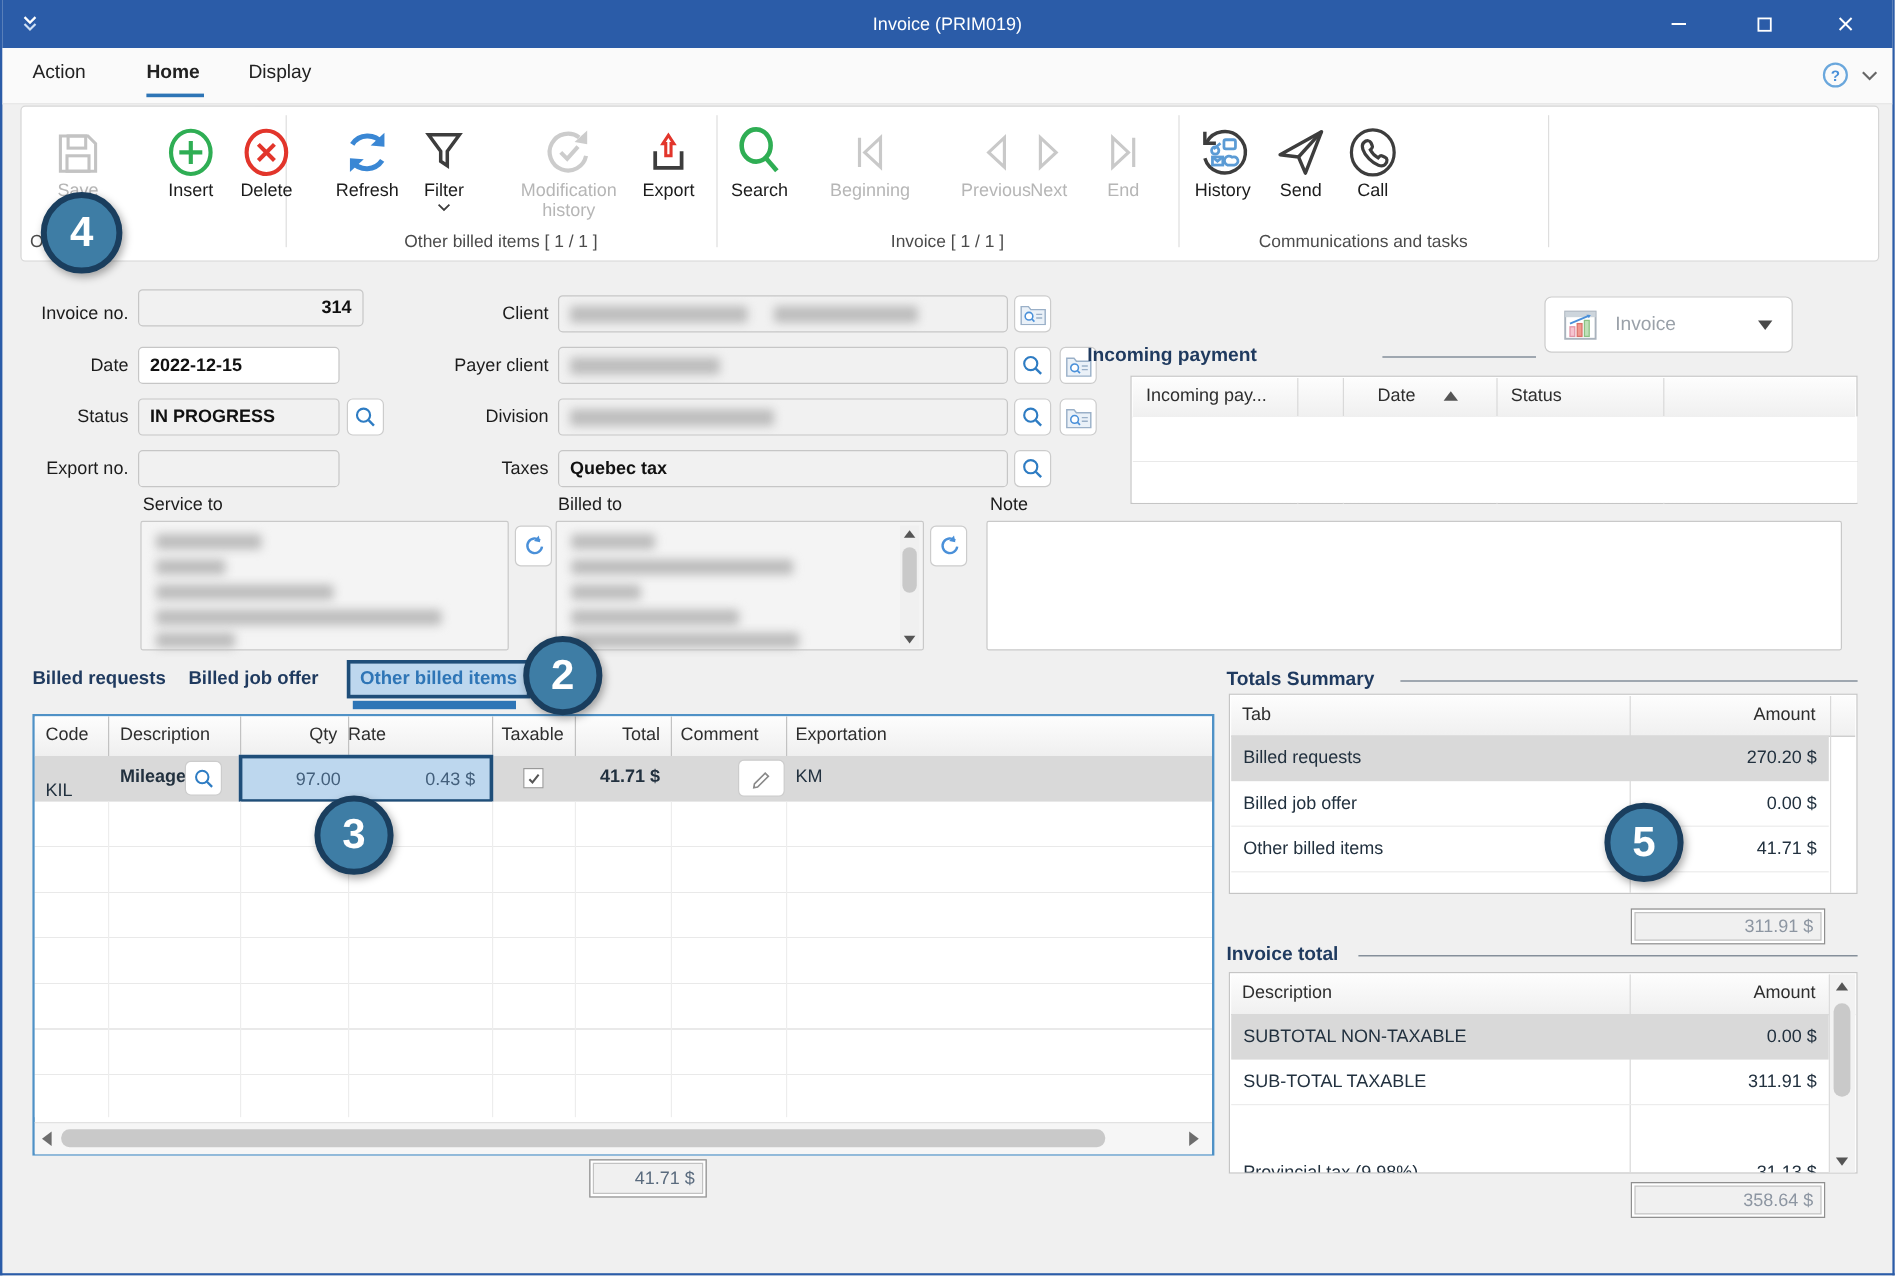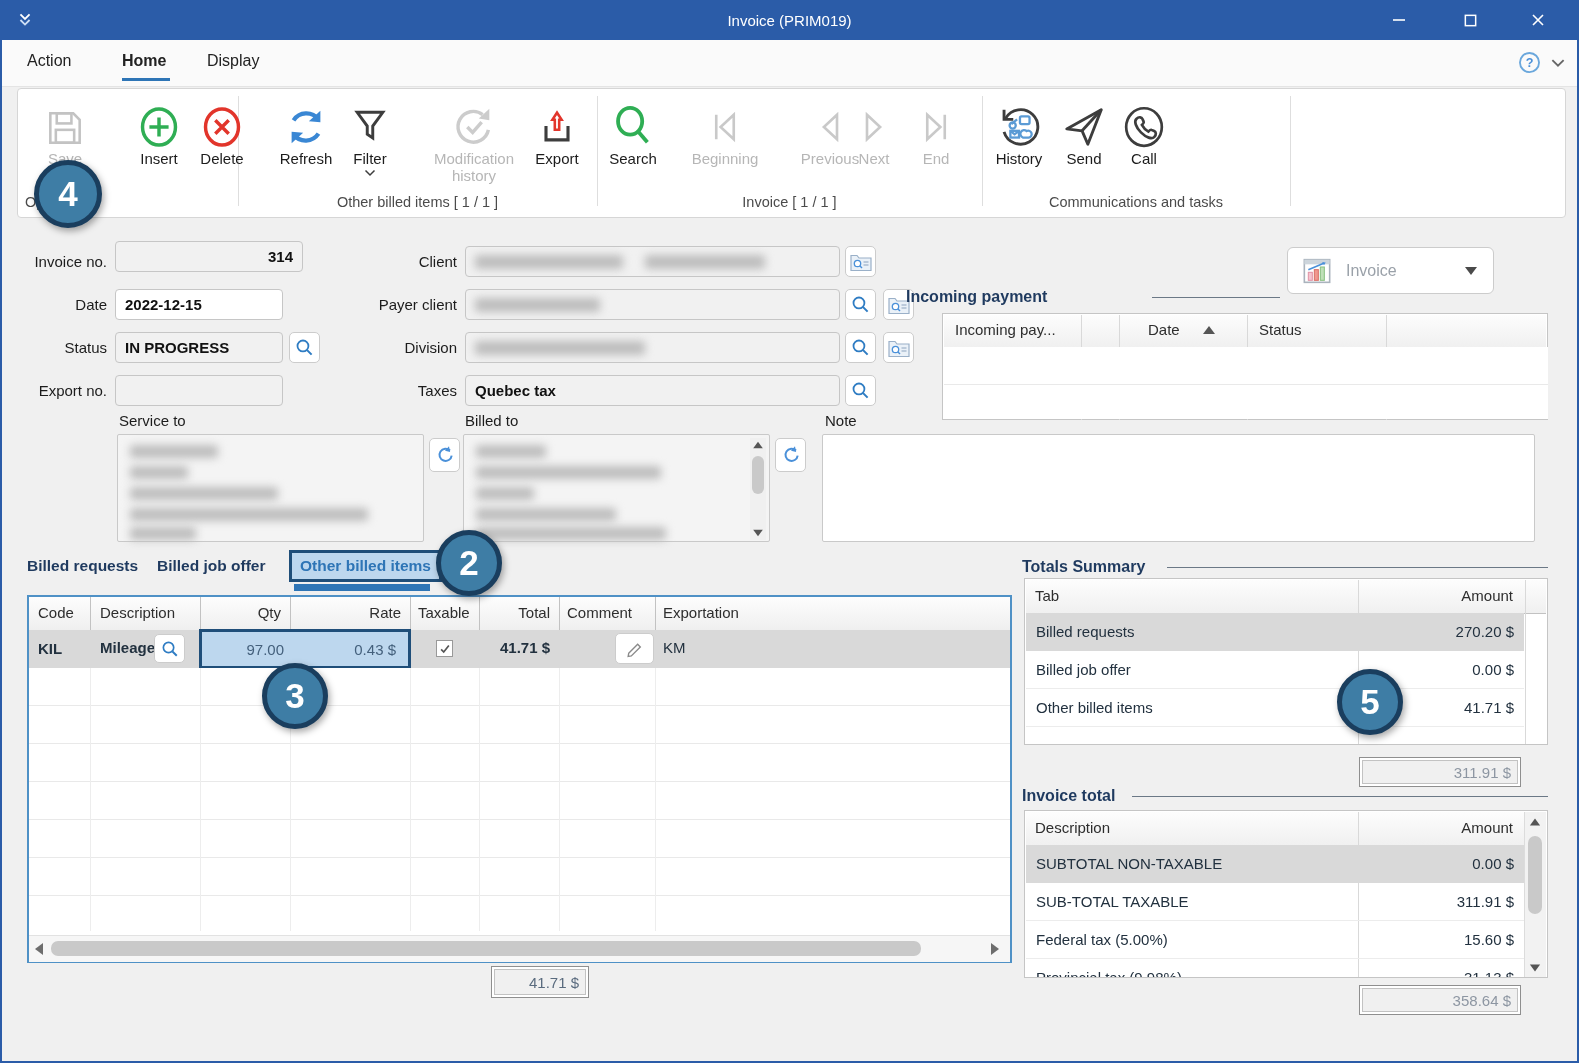--- a/index.html
+++ b/index.html
@@ -401,35 +401,35 @@
     <span class="tabtxt" style="color:#2e75b6">Other billed items</span>
   </div>
   <div class="a" style="left:292px;top:584px;width:136px;height:7px;background:#2e75b6"></div>
 
   <div class="a" style="left:25px;top:595px;width:985px;height:368px;background:#fff;border:2px solid #4f91c6;box-sizing:border-box">
 
     <div class="a" style="left:0;top:0;width:981px;height:33px;background:linear-gradient(#fdfdfd,#efefef);border-bottom:1px solid #bdbdbd"></div>
     <div class="a th" style="left:9px;top:7px">Code</div>
     <div class="a th" style="left:71px;top:7px">Description</div>
     <div class="a th" style="left:171px;top:7px;width:81px;text-align:right">Qty</div>
-    <div class="a th" style="left:261px;top:7px;width:111px;text-align:right">Rate</div>
+    <div class="a th" style="left:261px;top:7px;width:111px;">Rate</div>
     <div class="a th" style="left:389px;top:7px">Taxable</div>
     <div class="a th" style="left:450px;top:7px;width:71px;text-align:right">Total</div>
     <div class="a th" style="left:538px;top:7px">Comment</div>
     <div class="a th" style="left:634px;top:7px">Exportation</div>
     <div class="a vline" style="left:61px;top:0;height:33px;background:#c2c2c2"></div>
     <div class="a vline" style="left:171px;top:0;height:33px;background:#c2c2c2"></div>
     <div class="a vline" style="left:261px;top:0;height:33px;background:#c2c2c2"></div>
     <div class="a vline" style="left:381px;top:0;height:33px;background:#c2c2c2"></div>
     <div class="a vline" style="left:450px;top:0;height:33px;background:#c2c2c2"></div>
     <div class="a vline" style="left:530px;top:0;height:33px;background:#c2c2c2"></div>
     <div class="a vline" style="left:626px;top:0;height:33px;background:#c2c2c2"></div>
 
     <div class="a grayrow" style="left:0;top:33px;width:981px;height:38px">
-      <div class="a cell" style="left:9px;top:10px;font-weight:bold">KIL</div>
+      <div class="a cell" style="left:9px;top:20px;font-weight:normal">KIL</div>
       <div class="a cell" style="left:71px;top:9px;font-weight:bold">Mileage</div>
       <div class="a sq" style="left:125px;top:4px;width:31px;height:29px">
         <svg width="18" height="18" viewBox="0 0 16 16">
           <circle cx="6.7" cy="6.7" r="4.6" fill="none" stroke="#2e7cc3" stroke-width="1.5"></circle>
             <line x1="10.2" y1="10.2" x2="14" y2="14" stroke="#2e7cc3" stroke-width="1.7"></line>
         </svg>
       </div>
       <div class="checkbox a" style="left:407px;top:10px">
         <svg width="12" height="12" viewBox="0 0 14 14">
             <polyline points="2.5,7.5 5.5,10.5 11.5,3" fill="none" stroke="#555" stroke-width="2"></polyline>
@@ -498,24 +498,20 @@
     <div class="a th" style="left:333px;top:8px;width:155px;text-align:right">Amount</div>
     <div class="a vline" style="left:333px;top:1px;height:166px"></div>
     <div class="a grow grayrow" style="left:1px;top:34px;width:498px">
       <span class="cell a" style="left:10px;top:10px">SUBTOTAL NON-TAXABLE</span>
       <span class="cell a" style="left:333px;top:10px;width:155px;text-align:right">0.00 $</span>
     </div>
     <div class="a grow" style="left:1px;top:72px;width:498px;border-bottom:1px solid #ececec;box-sizing:border-box">
       <span class="cell a" style="left:10px;top:10px">SUB-TOTAL TAXABLE</span>
       <span class="cell a" style="left:333px;top:10px;width:155px;text-align:right">311.91 $</span>
     </div>
-    <div class="a grow" style="left:1px;top:110px;width:498px;border-bottom:1px solid #ececec;box-sizing:border-box">
-      <span class="cell a" style="left:10px;top:10px">Federal tax (5.00%)</span>
-      <span class="cell a" style="left:333px;top:10px;width:155px;text-align:right">15.60 $</span>
-    </div>
     <div class="a grow" style="left:1px;top:148px;width:498px">
       <span class="cell a" style="left:10px;top:10px">Provincial tax (9.98%)</span>
       <span class="cell a" style="left:333px;top:10px;width:155px;text-align:right">31.13 $</span>
     </div>
     <div class="a" style="right:1px;top:1px;width:21px;height:166px;background:#f2f2f2;border-left:1px solid #dcdcdc">
       <div class="tri-up a" style="left:4px;top:6px;border-bottom-color:#555;transform:scale(.85)"></div>
       <div class="sb-thumb a" style="left:3px;top:24px;width:14px;height:78px"></div>
       <div class="caret-down a" style="left:4px;bottom:6px;border-top-color:#555;transform:scale(.85)"></div>
     </div>
   </div>

